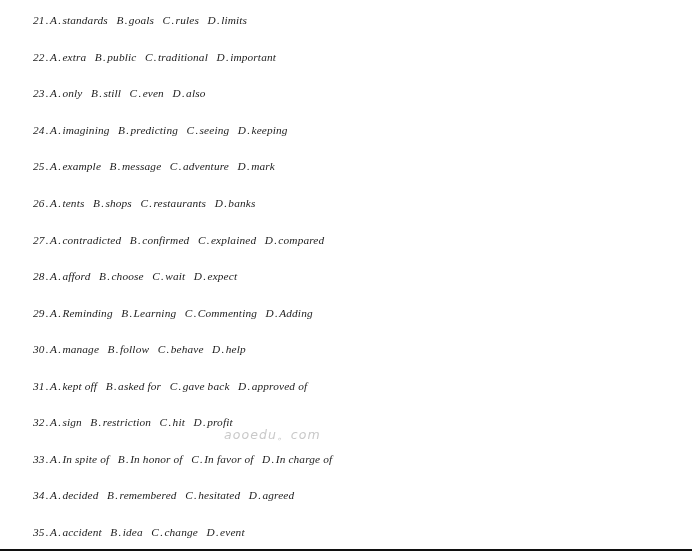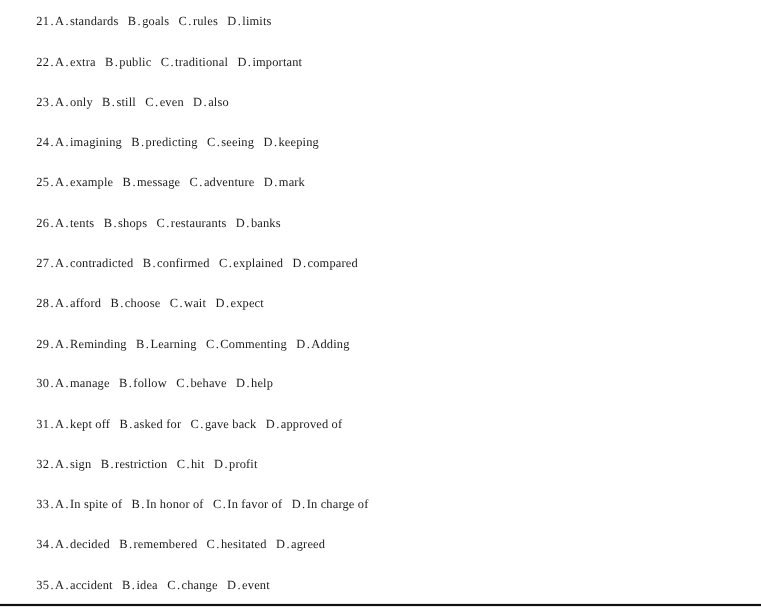--- a/index.html
+++ b/index.html
@@ -17,20 +17,21 @@
     color: #1a1a1a;
     -webkit-font-smoothing: antialiased;
   }
 
   #question-sheet {
     position: absolute;
     left: 0;
     top: 0;
     width: 692px;
     height: 501px;
+    font-style: italic;
   }
 
   .q-row {
     position: absolute;
     left: 33px;
     white-space: nowrap;
     font-size: 11.3px;
     line-height: 13px;
     letter-spacing: 0.15px;
     color: #1c1c1c;
@@ -92,15 +93,16 @@
       <div class="q-row" style="top: 270px;"><span class="q-num">28</span><span class="q-sep">.</span><span class="q-opt"><span class="opt-letter">A</span><span class="q-sep">.</span><span class="opt-text">afford</span></span><span class="q-opt"><span class="opt-letter">B</span><span class="q-sep">.</span><span class="opt-text">choose</span></span><span class="q-opt"><span class="opt-letter">C</span><span class="q-sep">.</span><span class="opt-text">wait</span></span><span class="q-opt"><span class="opt-letter">D</span><span class="q-sep">.</span><span class="opt-text">expect</span></span></div>
       <div class="q-row" style="top: 307px;"><span class="q-num">29</span><span class="q-sep">.</span><span class="q-opt"><span class="opt-letter">A</span><span class="q-sep">.</span><span class="opt-text">Reminding</span></span><span class="q-opt"><span class="opt-letter">B</span><span class="q-sep">.</span><span class="opt-text">Learning</span></span><span class="q-opt"><span class="opt-letter">C</span><span class="q-sep">.</span><span class="opt-text">Commenting</span></span><span class="q-opt"><span class="opt-letter">D</span><span class="q-sep">.</span><span class="opt-text">Adding</span></span></div>
       <div class="q-row" style="top: 343px;"><span class="q-num">30</span><span class="q-sep">.</span><span class="q-opt"><span class="opt-letter">A</span><span class="q-sep">.</span><span class="opt-text">manage</span></span><span class="q-opt"><span class="opt-letter">B</span><span class="q-sep">.</span><span class="opt-text">follow</span></span><span class="q-opt"><span class="opt-letter">C</span><span class="q-sep">.</span><span class="opt-text">behave</span></span><span class="q-opt"><span class="opt-letter">D</span><span class="q-sep">.</span><span class="opt-text">help</span></span></div>
       <div class="q-row" style="top: 380px;"><span class="q-num">31</span><span class="q-sep">.</span><span class="q-opt"><span class="opt-letter">A</span><span class="q-sep">.</span><span class="opt-text">kept off</span></span><span class="q-opt"><span class="opt-letter">B</span><span class="q-sep">.</span><span class="opt-text">asked for</span></span><span class="q-opt"><span class="opt-letter">C</span><span class="q-sep">.</span><span class="opt-text">gave back</span></span><span class="q-opt"><span class="opt-letter">D</span><span class="q-sep">.</span><span class="opt-text">approved of</span></span></div>
       <div class="q-row" style="top: 416px;"><span class="q-num">32</span><span class="q-sep">.</span><span class="q-opt"><span class="opt-letter">A</span><span class="q-sep">.</span><span class="opt-text">sign</span></span><span class="q-opt"><span class="opt-letter">B</span><span class="q-sep">.</span><span class="opt-text">restriction</span></span><span class="q-opt"><span class="opt-letter">C</span><span class="q-sep">.</span><span class="opt-text">hit</span></span><span class="q-opt"><span class="opt-letter">D</span><span class="q-sep">.</span><span class="opt-text">profit</span></span></div>
       <div class="q-row" style="top: 453px;"><span class="q-num">33</span><span class="q-sep">.</span><span class="q-opt"><span class="opt-letter">A</span><span class="q-sep">.</span><span class="opt-text">In spite of</span></span><span class="q-opt"><span class="opt-letter">B</span><span class="q-sep">.</span><span class="opt-text">In honor of</span></span><span class="q-opt"><span class="opt-letter">C</span><span class="q-sep">.</span><span class="opt-text">In favor of</span></span><span class="q-opt"><span class="opt-letter">D</span><span class="q-sep">.</span><span class="opt-text">In charge of</span></span></div>
       <div class="q-row" style="top: 489px;"><span class="q-num">34</span><span class="q-sep">.</span><span class="q-opt"><span class="opt-letter">A</span><span class="q-sep">.</span><span class="opt-text">decided</span></span><span class="q-opt"><span class="opt-letter">B</span><span class="q-sep">.</span><span class="opt-text">remembered</span></span><span class="q-opt"><span class="opt-letter">C</span><span class="q-sep">.</span><span class="opt-text">hesitated</span></span><span class="q-opt"><span class="opt-letter">D</span><span class="q-sep">.</span><span class="opt-text">agreed</span></span></div>
       <div class="q-row" style="top: 526px;"><span class="q-num">35</span><span class="q-sep">.</span><span class="q-opt"><span class="opt-letter">A</span><span class="q-sep">.</span><span class="opt-text">accident</span></span><span class="q-opt"><span class="opt-letter">B</span><span class="q-sep">.</span><span class="opt-text">idea</span></span><span class="q-opt"><span class="opt-letter">C</span><span class="q-sep">.</span><span class="opt-text">change</span></span><span class="q-opt"><span class="opt-letter">D</span><span class="q-sep">.</span><span class="opt-text">event</span></span></div>
     </div>
 
+  <div id="watermark">aooedu。com</div>
 
   <div id="bottom-rule"></div>
 </div>
 
 </body></html>

